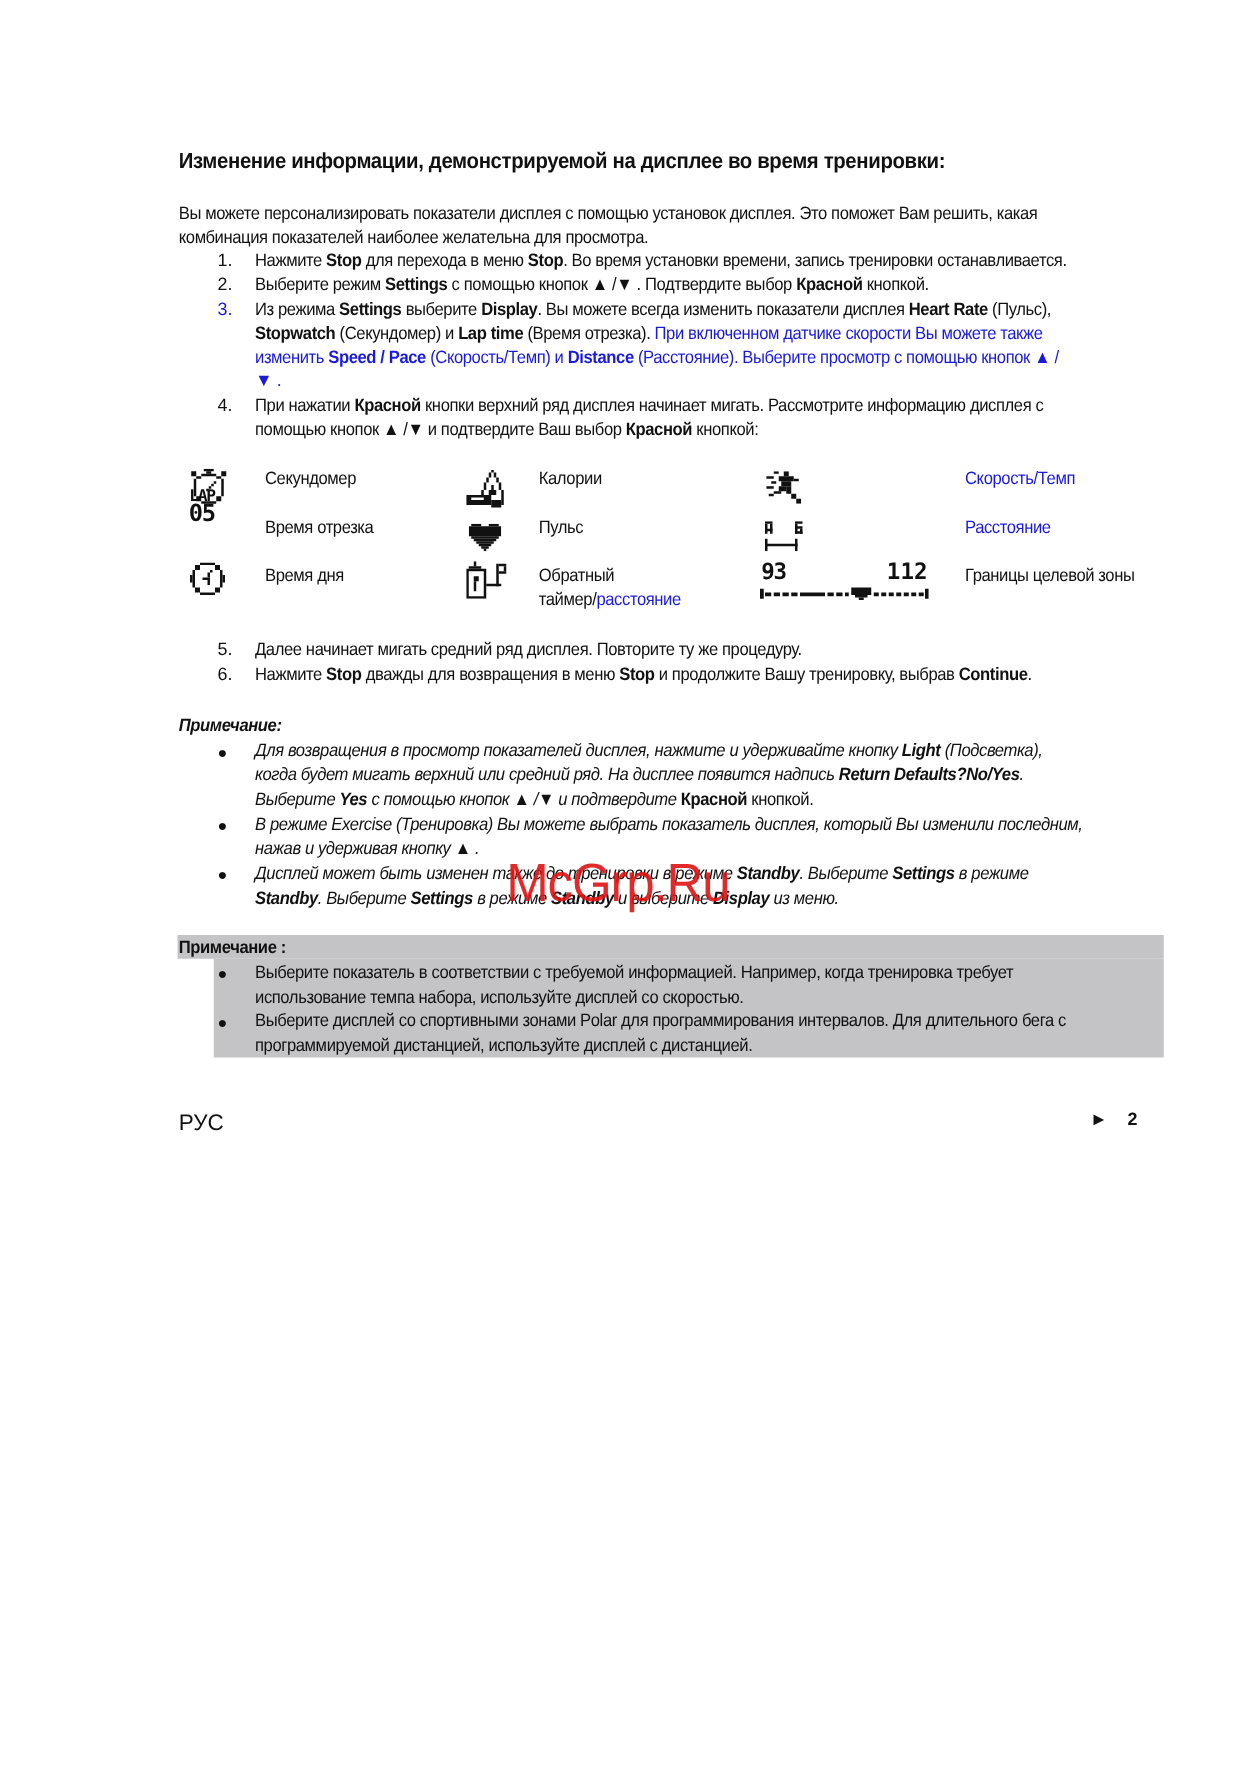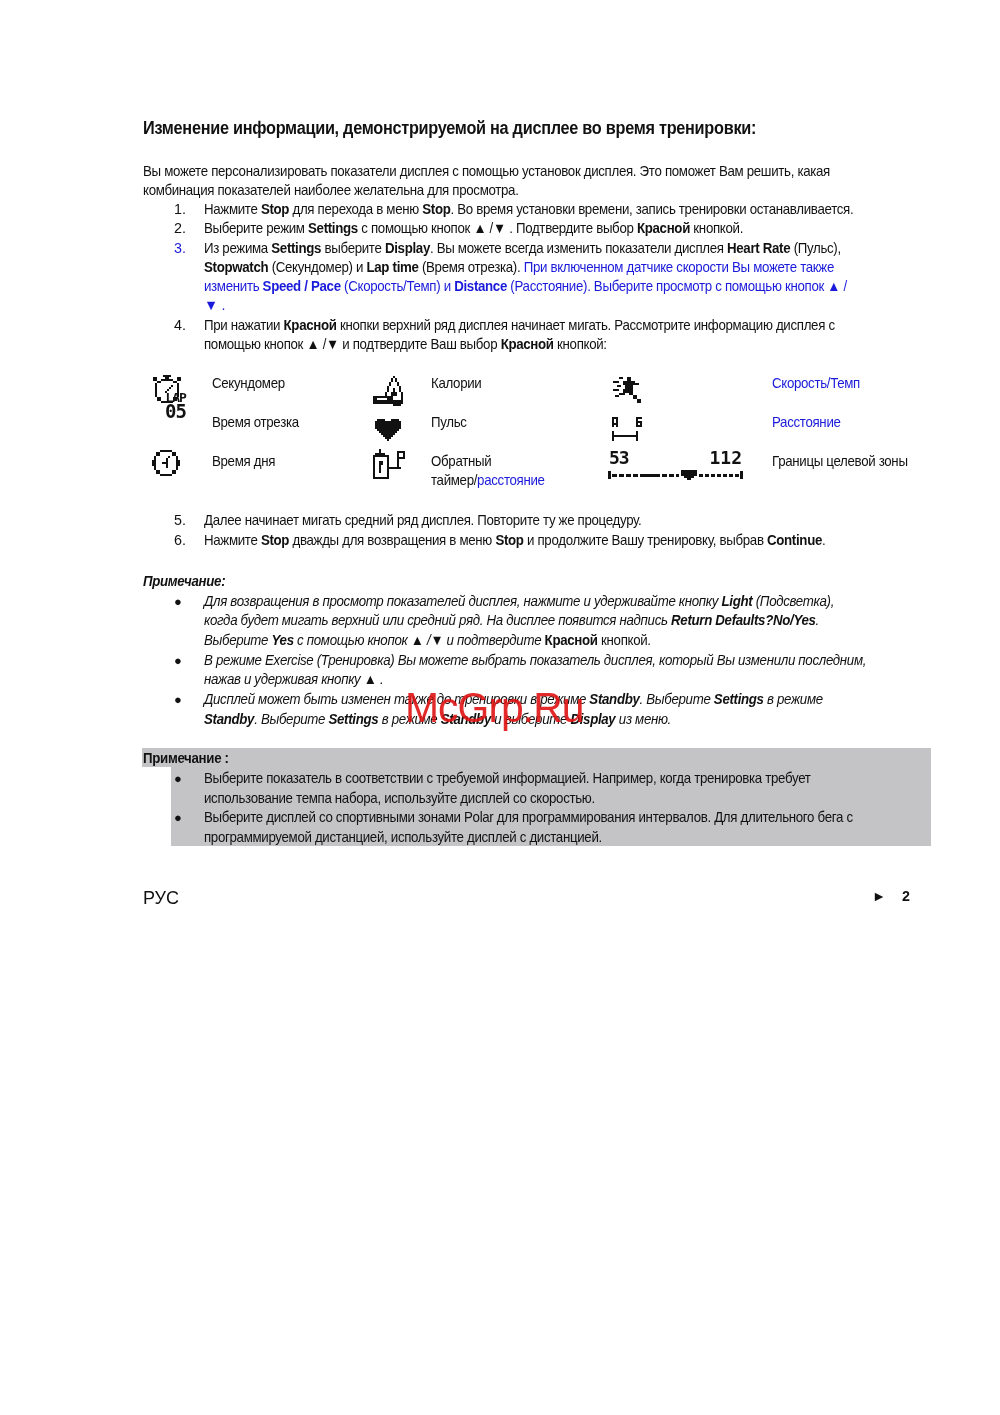--- a/index.html
+++ b/index.html
@@ -65,21 +65,21 @@
       <rect x="10" y="5" width="1" height="1" fill="#111"></rect>
         <rect x="9" y="6" width="1" height="1" fill="#111"></rect>
         <rect x="8" y="7" width="1" height="1" fill="#111"></rect>
         <rect x="7" y="8" width="1" height="1" fill="#111"></rect>
     </svg>
   </div>
   <div class="t narrow" style="left:212px; top:374px;">Секундомер</div>
 
   <div class="icon" style="left:151px; top:392px; font-family:'DejaVu Sans Mono',monospace; font-weight:bold; line-height:0.85;">
     <div style="font-size:13px; letter-spacing:-1px;">LAP</div>
-    <div style="font-size:19px; letter-spacing:-1px;margin-left:14px;">05</div>
+    <div style="font-size:19px; letter-spacing:-1px;">05</div>
   </div>
   <div class="t narrow" style="left:212px; top:413px;">Время отрезка</div>
 
   <div class="icon" style="left:152px; top:450px;">
     <svg width="28" height="26" viewBox="0 0 14 13">
       <rect x="4" y="0" width="6" height="1" fill="#111"></rect>
         <rect x="2" y="1" width="2" height="2" fill="#111"></rect>
         <rect x="10" y="1" width="2" height="2" fill="#111"></rect>
       <rect x="1" y="3" width="1" height="7" fill="#111"></rect>
         <rect x="12" y="3" width="1" height="7" fill="#111"></rect>
@@ -181,21 +181,21 @@
         <rect x="14" y="3" width="1" height="2" fill="#111"></rect>
         <rect x="12" y="4" width="3" height="1" fill="#111"></rect>
       <rect x="0" y="7" width="1" height="5" fill="#111"></rect>
         <rect x="12" y="7" width="1" height="5" fill="#111"></rect>
       <rect x="0" y="9" width="13" height="1" fill="#111"></rect>
     </svg>
   </div>
   <div class="t narrow blue" style="left:772px; top:413px;">Расстояние</div>
 
   <div class="icon" style="left:608px; top:449px; width:135px; height:34px;">
-    <div style="position:absolute; left:1px; top:-2px; font-family:'DejaVu Sans Mono',monospace; font-weight:bold; font-size:18px; letter-spacing:-1px;">53</div>
+    <div style="position:absolute; left:1px; top:-2px; font-family:'DejaVu Sans Mono',monospace; font-weight:bold; font-size:18px; letter-spacing:-1px;">93</div>
     <div style="position:absolute; right:1px; top:-2px; font-family:'DejaVu Sans Mono',monospace; font-weight:bold; font-size:18px; letter-spacing:0px;">112</div>
     <svg style="position:absolute; left:0; top:20px;" width="135" height="12" viewBox="0 0 135 12">
       <rect x="0" y="2" width="3" height="8" fill="#111"></rect>
         <rect x="132" y="2" width="3" height="8" fill="#111"></rect>
       <rect x="4" y="5" width="5" height="3" fill="#111"></rect>
         <rect x="11" y="5" width="5" height="3" fill="#111"></rect>
         <rect x="18" y="5" width="5" height="3" fill="#111"></rect>
         <rect x="25" y="5" width="5" height="3" fill="#111"></rect>
       <rect x="32" y="5" width="20" height="3" fill="#111"></rect>
       <rect x="54" y="5" width="5" height="3" fill="#111"></rect>

